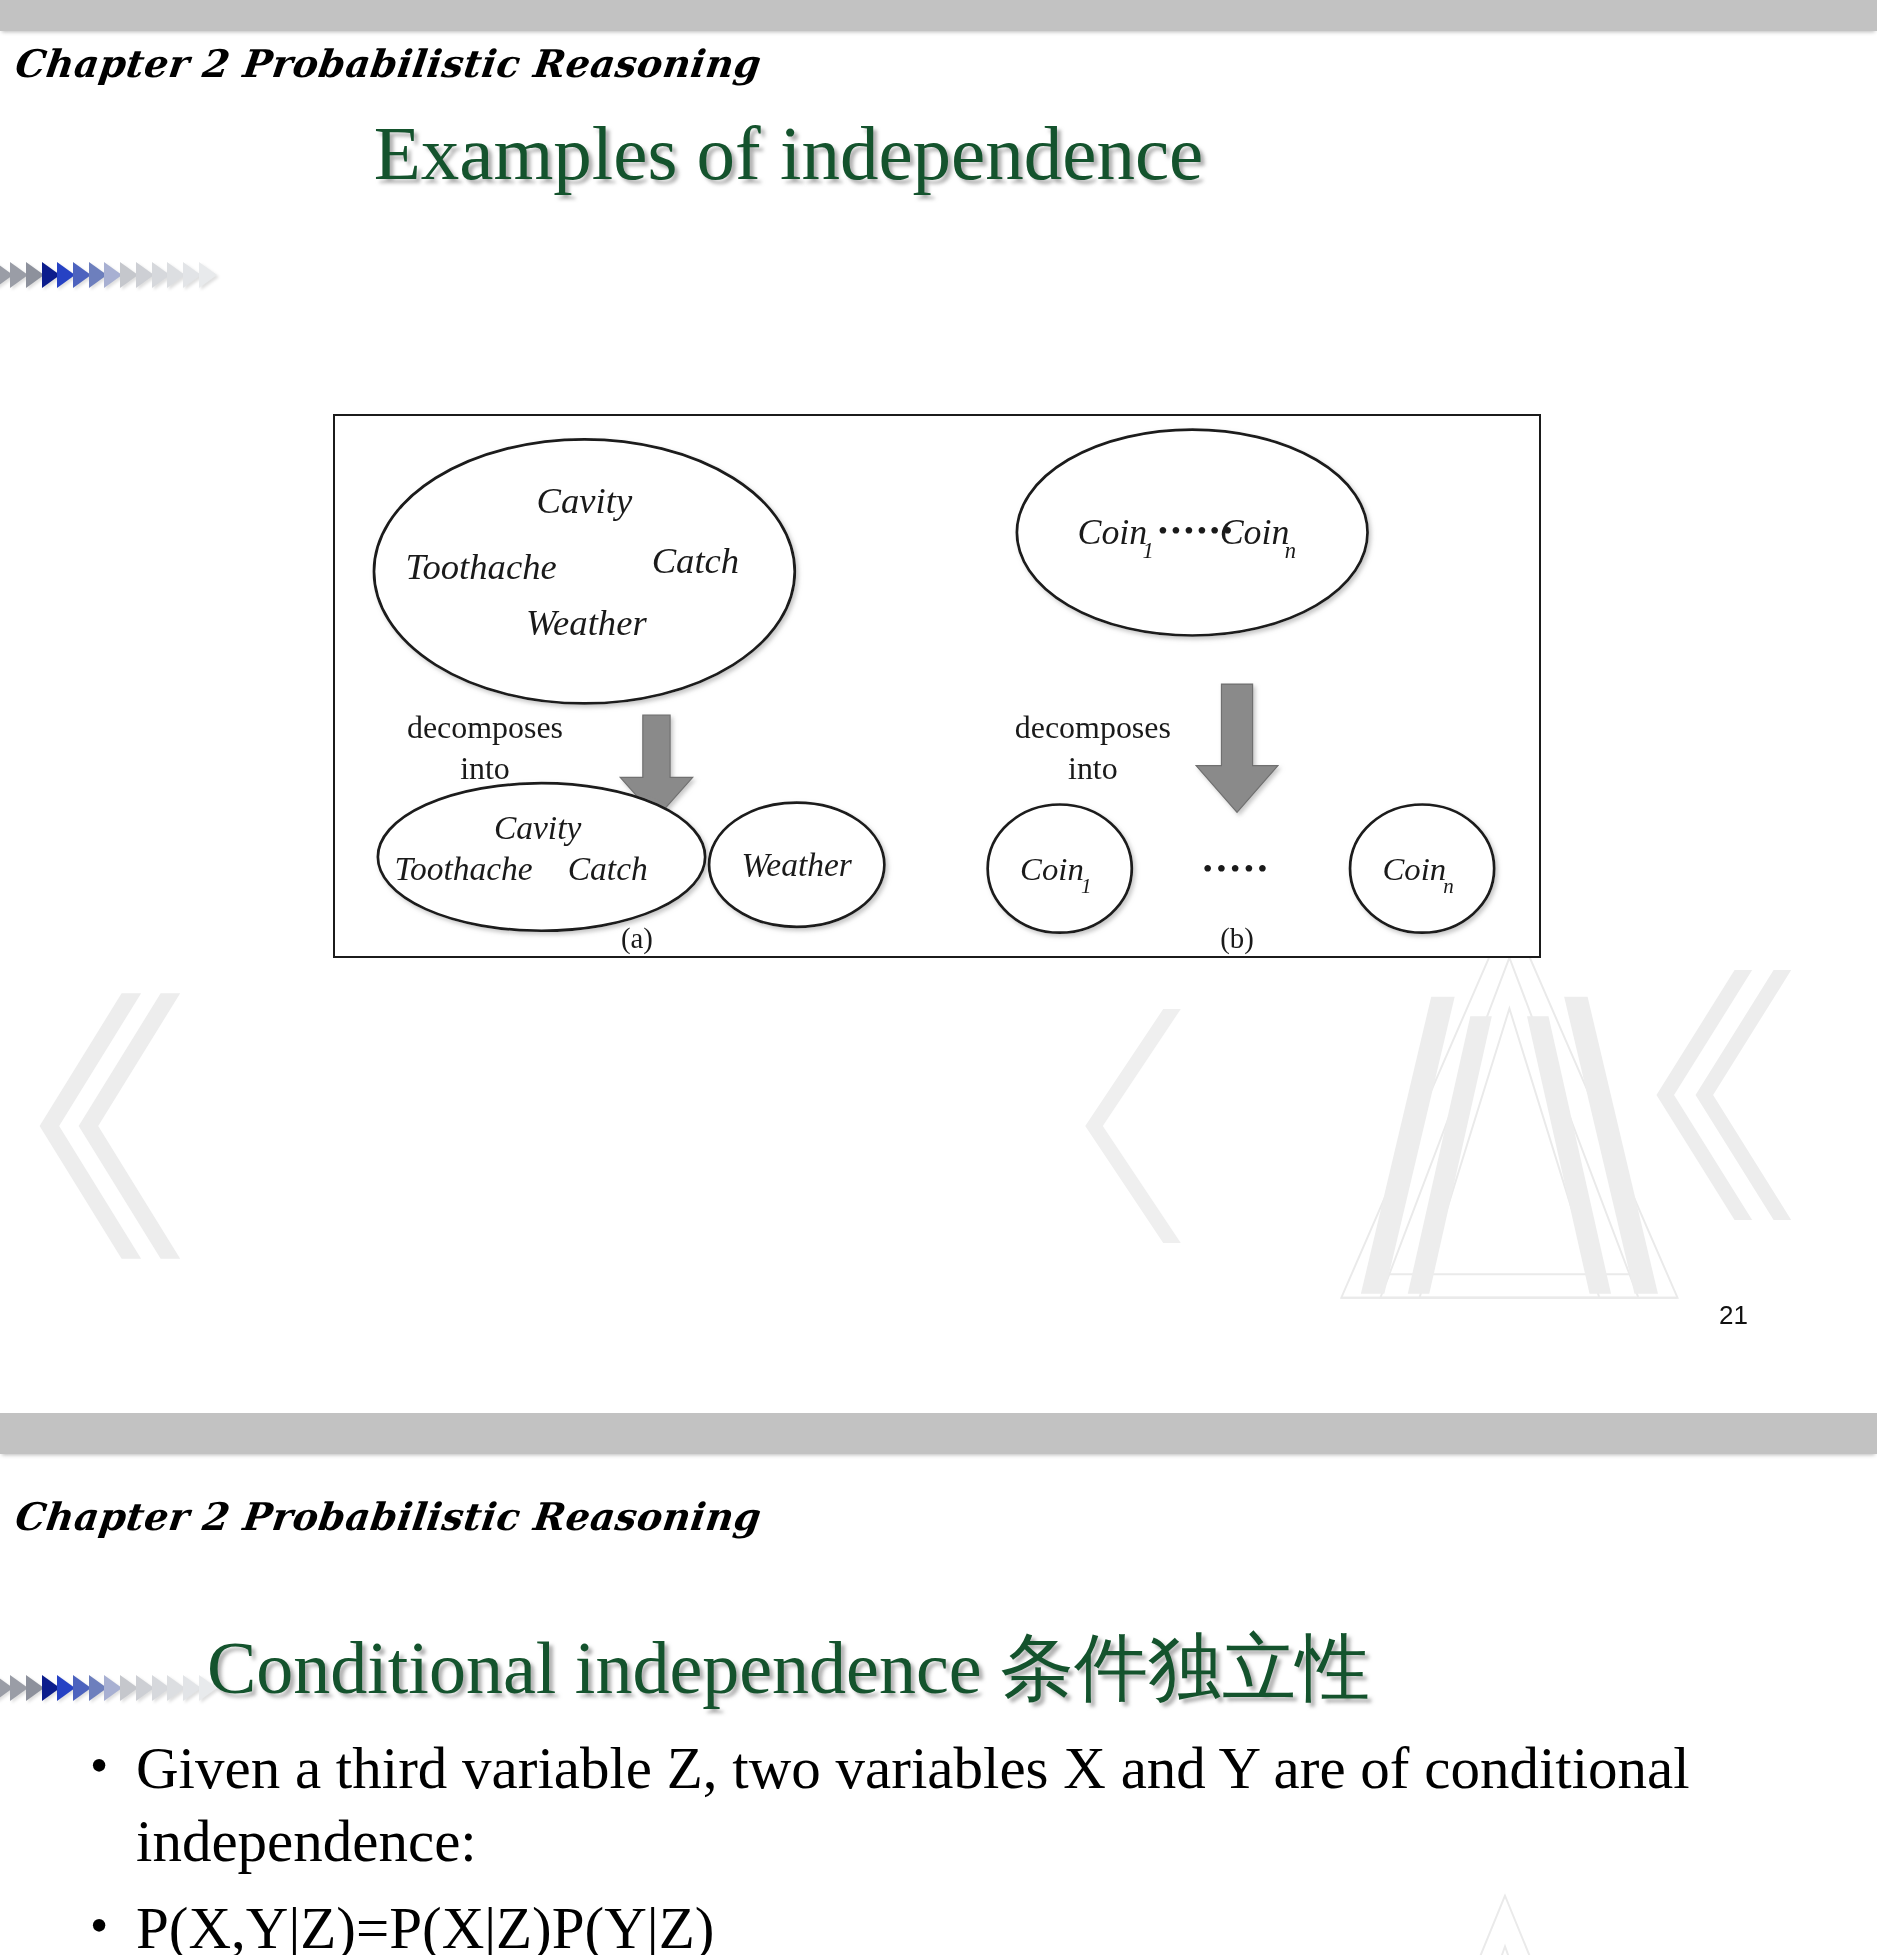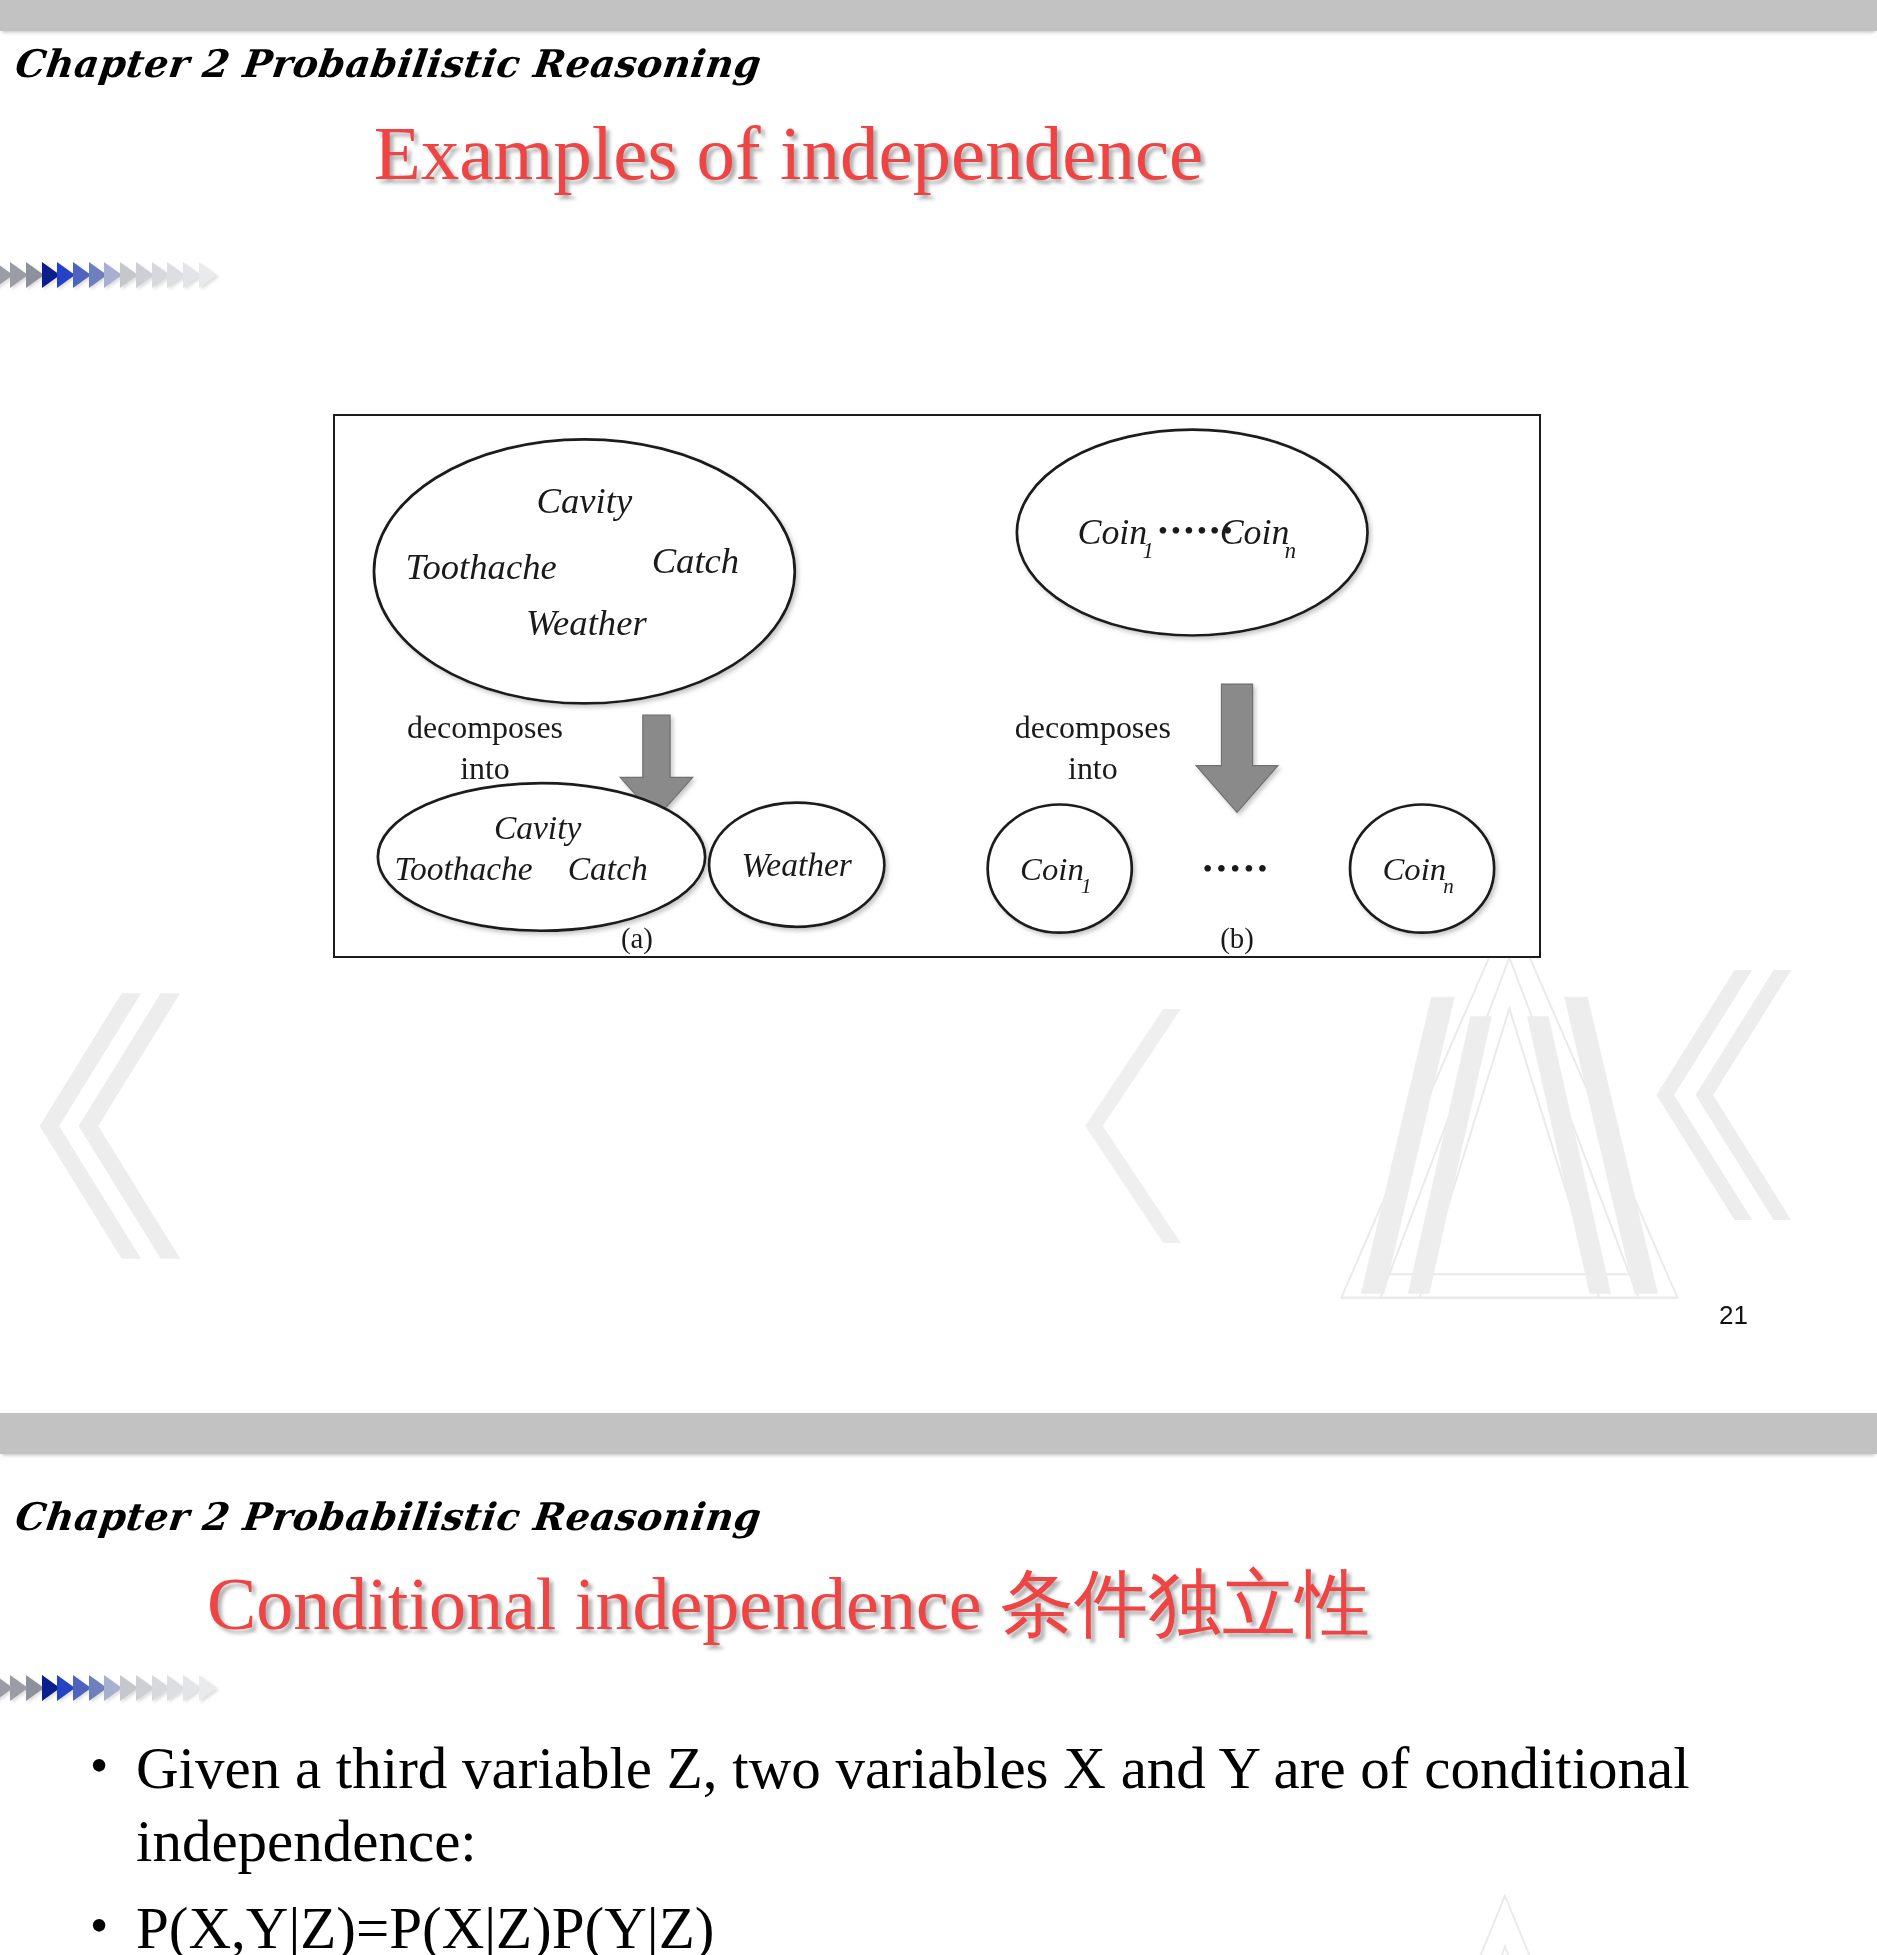--- a/index.html
+++ b/index.html
@@ -47,26 +47,26 @@
   }
 
   
   .slide-title{
     position:absolute;
     width:1577px;
     text-align:center;
     font-family:"Liberation Serif", serif;
     font-size:77px;
     line-height:1.06;
-    color:#ef4444;
+    color:#14532d;
     text-shadow:3.9px 3.9px 3.9px rgba(150,150,150,0.75);
     white-space:nowrap;
   }
   #title-1{ top:113px; }
-  #title-2{ top:1565px; font-size:74px; }
+  #title-2{ top:1629px; font-size:74px; }
 
   
   .chev-rule{
     position:absolute;
     left:-5.5px;
     height:30.5px;
     display:flex;
     align-items:center;
     gap:0px;
   }

